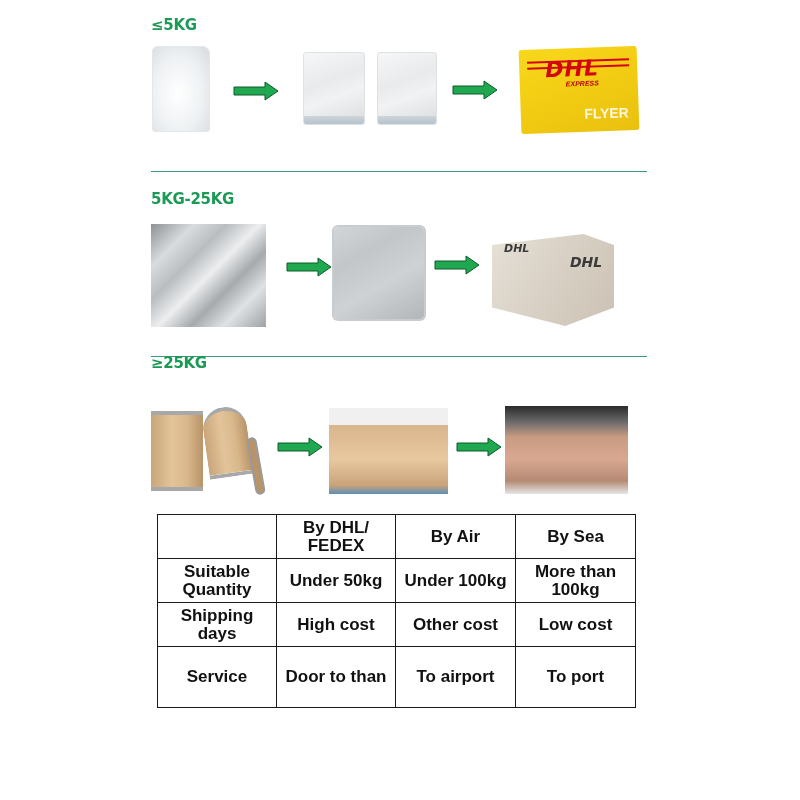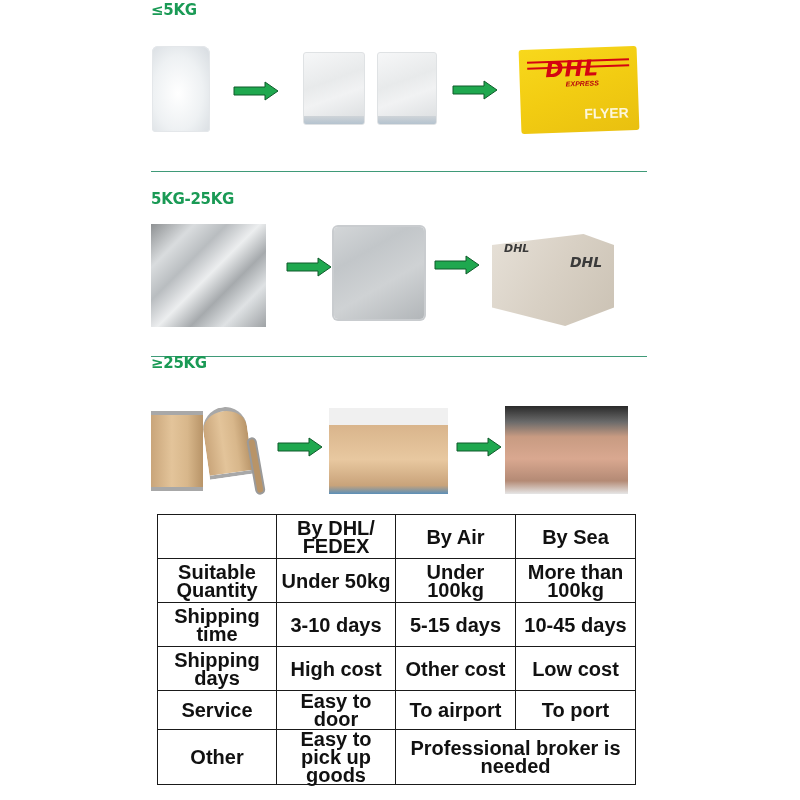--- a/index.html
+++ b/index.html
@@ -40,34 +40,34 @@
   .warehouse { background: linear-gradient(180deg, #f0f0f0 0%, #f0f0f0 20%, #d9b58c 20%, #e8c8a0 60%, #c9a37a 90%, #5b8fb8 100%); }
   .container { background: linear-gradient(180deg, #2a2a2a 0%, #6a6a6a 18%, #c89b82 35%, #d9a890 60%, #b48a75 85%, #e6e6e6 100%); }
 
   
   table.shipping {
     position: absolute; left: 157px; top: 514px; width: 478px;
     border-collapse: collapse; table-layout: fixed;
   }
   table.shipping td {
     border: 1.5px solid #1a1a1a; text-align: center; vertical-align: middle;
-    font-weight: bold; font-size: 20px; color: #111; line-height: 18px; padding: 0 4px;
+    font-weight: bold; font-size: 17px; color: #111; line-height: 18px; padding: 0 4px;
   }
   .col0 { width: 119px; } .col1 { width: 119px; } .col2 { width: 120px; } .col3 { width: 120px; }
   tr.r0 td { height: 44px; }
   tr.r1 td { height: 44px; }
   tr.r2 td { height: 44px; }
   tr.r3 td { height: 44px; }
-  tr.r4 td { height: 39px; }
+  tr.r4 td { height: 61px; }
   tr.r5 td { height: 50px; }
 </style>
 </head>
 <body>
 
-<div class="section-title" style="top:1px;">≤5KG</div>
+<div class="section-title" style="top:16px;">≤5KG</div>
 
 <div class="photo bag-white" style="left:152px; top:46px; width:58px; height:86px;"></div>
 
 <div class="arrow" style="left:233px; top:81px;">
   <svg viewBox="0 0 46 20">
       <path d="M1 6 H32 V1 L45 10 L32 19 V14 H1 Z" fill="#1fa84f" stroke="#0f5a2a" stroke-width="1"></path>
     </svg>
 </div>
 
 <div class="photo bag-foil" style="left:303px; top:52px; width:62px; height:73px;"></div>
@@ -151,37 +151,26 @@
     <td>By DHL/ FEDEX</td>
     <td>By Air</td>
     <td>By Sea</td>
   </tr>
   <tr class="r1">
     <td>Suitable Quantity</td>
     <td>Under 50kg</td>
     <td>Under 100kg</td>
     <td>More than 100kg</td>
   </tr>
-  <tr class="r2">
-    <td>Shipping time</td>
-    <td>3-10 days</td>
-    <td>5-15 days</td>
-    <td>10-45 days</td>
-  </tr>
   <tr class="r3">
     <td>Shipping days</td>
     <td>High cost</td>
     <td>Other cost</td>
     <td>Low cost</td>
   </tr>
   <tr class="r4">
     <td>Service</td>
-    <td>Easy to door</td>
+    <td>Door to than</td>
     <td>To airport</td>
     <td>To port</td>
-  </tr>
-  <tr class="r5">
-    <td>Other</td>
-    <td>Easy to pick up goods</td>
-    <td colspan="2">Professional broker is needed</td>
   </tr>
 </tbody>
   </table>
 
 </body></html>

